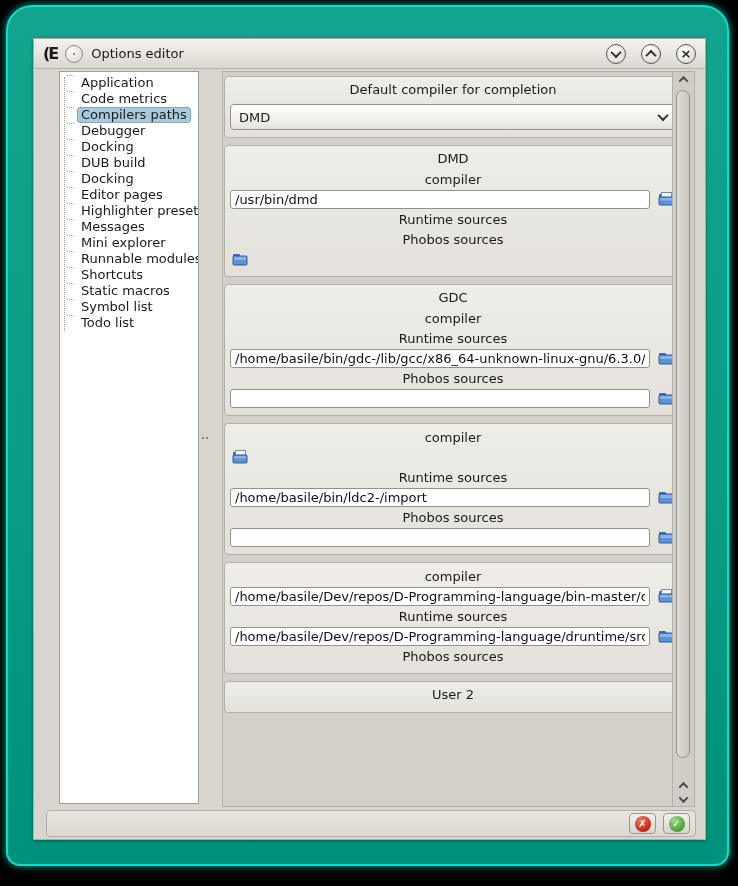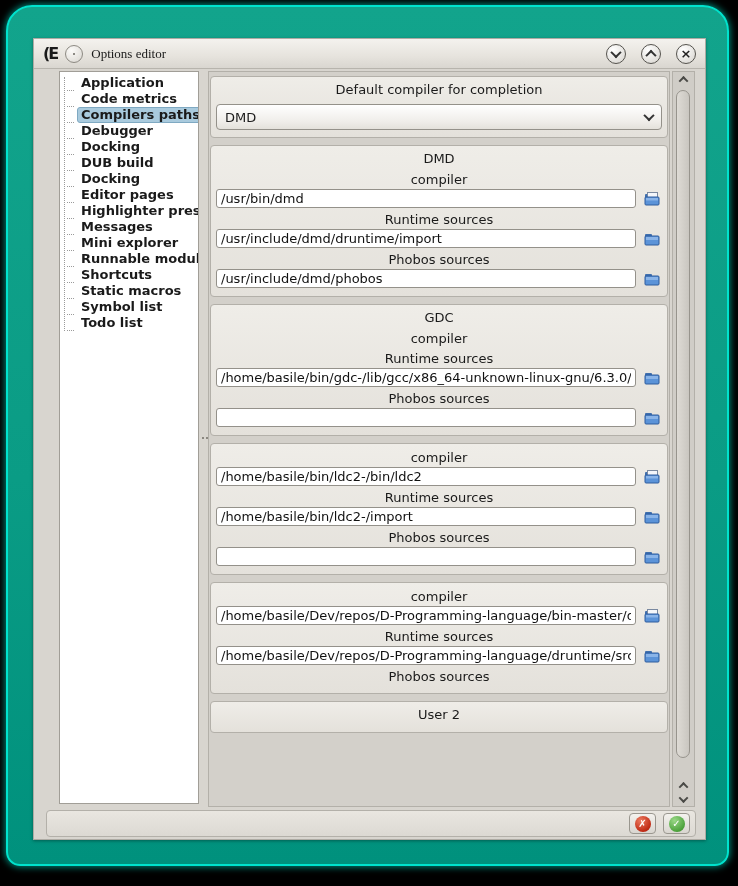--- a/index.html
+++ b/index.html
@@ -28,21 +28,21 @@
     background:linear-gradient(180deg,#f4f2ee 0%,#e6e3dd 60%,#d9d6d0 100%);
     border-bottom:1px solid #b7b4ad;box-sizing:border-box;
   }
   .app-glyph{font-weight:bold;font-size:16px;letter-spacing:-2px;line-height:1;}
   .circle-btn{
     width:18px;height:18px;border-radius:50%;border:1px solid #8d8a83;
     background:radial-gradient(circle at 35% 30%,#fcfbf9,#d9d6d0);
     display:flex;align-items:center;justify-content:center;box-sizing:border-box;
   }
   .circle-btn .dot{width:2px;height:2px;border-radius:50%;background:#6a6761;}
-  .tb-title{flex:0 0 auto;font-family:Liberation Serif, serif;}
+  .tb-title{flex:0 0 auto;}
   .tb-spacer{flex:1;}
   .winbtn{
     width:20px;height:20px;border-radius:50%;border:1px solid #55534e;
     background:radial-gradient(circle at 35% 28%,#ffffff,#d6d3cd);
     display:flex;align-items:center;justify-content:center;margin-left:7px;
     box-sizing:border-box;cursor:default;
   }
   .chev{width:6px;height:6px;border-right:2px solid #333;border-bottom:2px solid #333;display:inline-block;}
   .chev.down{transform:rotate(45deg) translate(-1px,-1px);}
   .chev.up{transform:rotate(-135deg) translate(-1px,-1px);}
@@ -51,44 +51,44 @@
   .sidebar{
     position:absolute;left:25px;top:32px;width:140px;height:733px;
     background:#fff;border:1px solid #a19e97;box-sizing:border-box;
     padding:3px 2px 0 2px;overflow:hidden;position:absolute;
   }
   .side-list{position:relative;padding-left:5px;}
   .side-list::before{
     content:"";position:absolute;left:2px;top:2px;height:254px;width:0;
     border-left:1px dotted #9a9a9a;
   }
-  .side-item{height:16px;display:flex;align-items:flex-end;white-space:nowrap;cursor:default;font-weight:bold;}
+  .side-item{height:16px;display:flex;align-items:flex-start;white-space:nowrap;cursor:default;}
   .tree-stub{width:7px;border-top:1px dotted #9a9a9a;margin-right:3px;flex:0 0 auto;}
   .side-label{padding:0 3px;border:1px solid transparent;border-radius:3px;line-height:14px;}
   .side-item.selected .side-label{background:#a9cadd;border-color:#7fa9c2;}
   
   .splitter{position:absolute;left:166px;top:32px;width:8px;height:733px;}
   .splitter .grip{
     position:absolute;left:2px;top:366px;width:2px;height:2px;background:#8a8780;
     box-shadow:4px 0 0 #8a8780;
   }
   
   .main-panel{
-    position:absolute;left:174px;top:32px;width:462px;height:736px;
+    position:absolute;left:188px;top:32px;width:462px;height:736px;
     background:#d3d0ca;border:1px solid #b3b0a9;box-sizing:border-box;
     overflow:hidden;padding:4px 1px 0 1px;
   }
   .group{
     background:linear-gradient(180deg,#efede8,#e4e1db);
     border:1px solid #b3b0a9;border-radius:4px;margin:0 0 7px 0;
     padding:3px 5px 7px 5px;box-sizing:border-box;
   }
   .group-title{text-align:center;padding:2px 0 3px 0;}
   .field-label{text-align:center;padding:3px 0 2px 0;}
-  .field-row{display:flex;gap:6px;}
+  .field-row{display:flex;align-items:center;gap:6px;}
   .path-input{
     flex:1;height:19px;border:1px solid #94918a;border-radius:3px;background:#fff;
     font-family:"DejaVu Sans","Liberation Sans",sans-serif;font-size:13px;color:#111;
     padding:0 4px;box-sizing:border-box;outline:none;
   }
   .icon-btn{
     width:20px;height:20px;border:none;background:transparent;padding:0;margin:0;
     display:flex;align-items:center;justify-content:center;cursor:default;flex:0 0 auto;
   }
   
@@ -269,38 +269,25 @@
     <rect x="1" y="6" width="14" height="8" rx="1" fill="#5b93d8" stroke="#2f5c9e" stroke-width="1"></rect>
     <rect x="2" y="7" width="12" height="2.5" fill="#8ab4e8"></rect>
   </svg>
 </span>
                 </button>
     </div>
   </div>
 
   <div class="field">
     <div class="field-label">Runtime sources</div>
-    <div class="field-row">
-      <input class="path-input" value="/usr/include/dmd/druntime/import" style="">
-      <button class="icon-btn">
-                  <span style="display: flex;">
-  <svg width="16" height="16" viewBox="0 0 16 16">
-    <rect x="1" y="3" width="7" height="4" rx="1" fill="#3f6fae"></rect>
-    <rect x="1" y="5" width="14" height="9" rx="1" fill="#5b93d8" stroke="#2f5c9e" stroke-width="1"></rect>
-    <rect x="2" y="6" width="12" height="3" fill="#8ab4e8"></rect>
-  </svg>
-</span>
-                </button>
-    </div>
   </div>
 
   <div class="field">
     <div class="field-label">Phobos sources</div>
     <div class="field-row">
-      <input class="path-input" value="/usr/include/dmd/phobos" style="">
       <button class="icon-btn">
                   <span style="display: flex;">
   <svg width="16" height="16" viewBox="0 0 16 16">
     <rect x="1" y="3" width="7" height="4" rx="1" fill="#3f6fae"></rect>
     <rect x="1" y="5" width="14" height="9" rx="1" fill="#5b93d8" stroke="#2f5c9e" stroke-width="1"></rect>
     <rect x="2" y="6" width="12" height="3" fill="#8ab4e8"></rect>
   </svg>
 </span>
                 </button>
     </div>
@@ -347,21 +334,20 @@
     </div>
   </div>
 </div>
   </div>
 
   <div class="group">
     <div class="fields">
   <div class="field">
     <div class="field-label">compiler</div>
     <div class="field-row">
-      <input class="path-input" value="/home/basile/bin/ldc2-/bin/ldc2" style="">
       <button class="icon-btn">
                   <span style="display: flex;">
   <svg width="16" height="16" viewBox="0 0 16 16">
     <rect x="1" y="3" width="6" height="4" rx="1" fill="#3f6fae"></rect>
     <rect x="3.5" y="1.5" width="10" height="7" fill="#f4f6fa" stroke="#7a89a0" stroke-width="1"></rect>
     <rect x="1" y="6" width="14" height="8" rx="1" fill="#5b93d8" stroke="#2f5c9e" stroke-width="1"></rect>
     <rect x="2" y="7" width="12" height="2.5" fill="#8ab4e8"></rect>
   </svg>
 </span>
                 </button>

